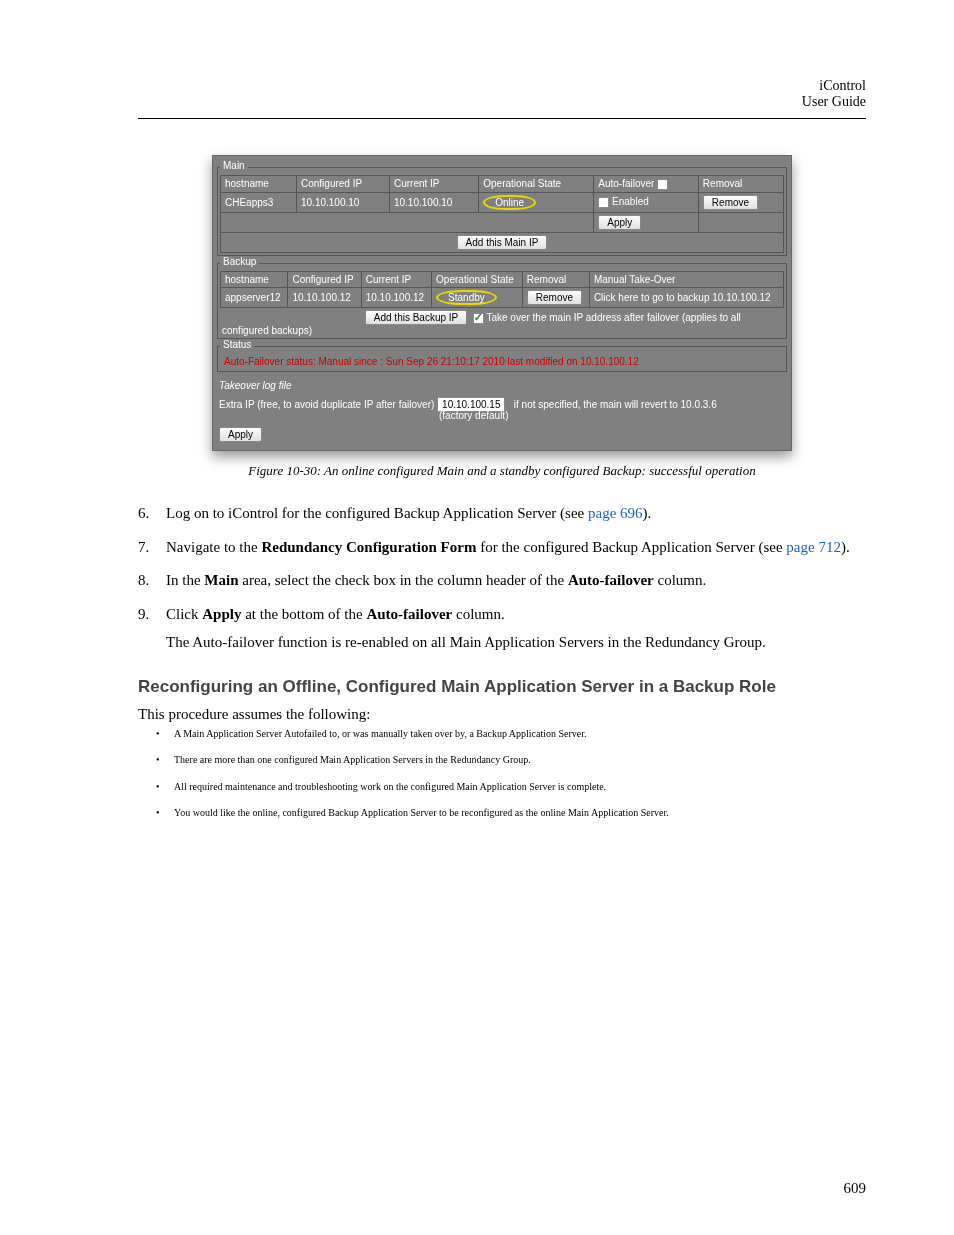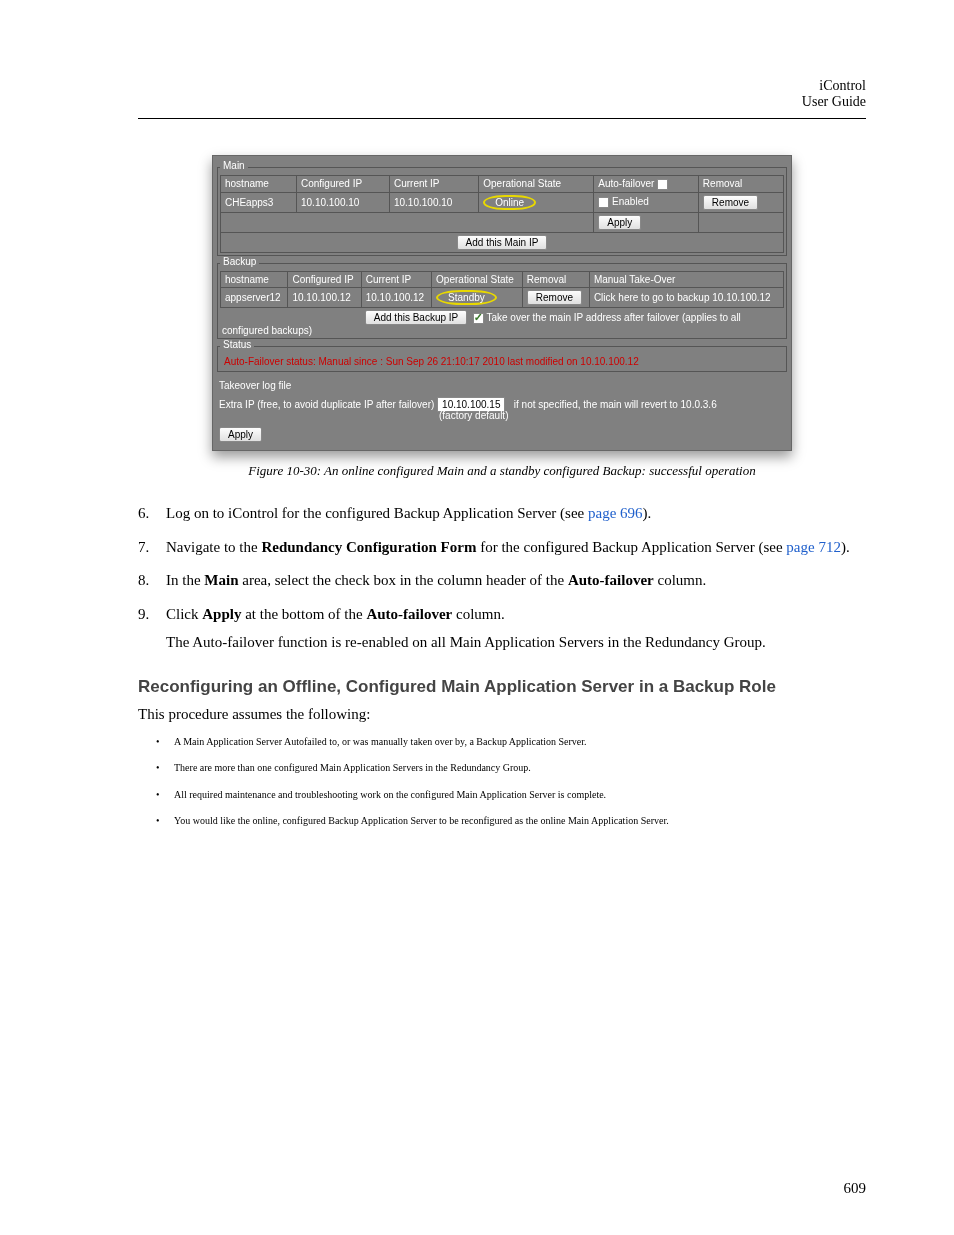--- a/index.html
+++ b/index.html
@@ -135,21 +135,21 @@
   .section-heading {
     font-family: Liberation Sans, sans-serif;
     font-weight: bold;
     font-size: 17px;
     color: #444;
     margin: 22px 0 8px 0;
     line-height: 1.3;
   }
   .intro {
     font-size: 15px;
-    margin-bottom: 12px;
+    margin-bottom: 4px;
   }
   ul.bullets {
     list-style: none;
     margin-left: 18px;
   }
   ul.bullets li {
     font-size: 10px;
     line-height: 1.45;
     margin-bottom: 12px;
     position: relative;
@@ -243,21 +243,21 @@
         &nbsp;<span class="checkbox checked"></span>
         <span>Take over the main IP address after failover (applies to all configured backups)</span>
       </div>
     </fieldset>
 
     <fieldset class="fieldset">
       <legend class="legend">Status</legend>
       <div class="status-sec"><span class="status-text">Auto-Failover status: Manual since : Sun Sep 26 21:10:17 2010 last modified on 10.10.100.12</span></div>
     </fieldset>
 
-    <div style="padding:6px 2px;">Takeover log file</div>
+    <div style="padding:6px 2px;font-style:italic;">Takeover log file</div>
 
     <div style="padding:2px;">
       <span>Extra IP (free, to avoid duplicate IP after failover)</span>
       <span class="ip-field">10.10.100.15</span>
       &nbsp;&nbsp;<span>if not specified, the main will revert to 10.0.3.6</span>
       <div style="padding-left:220px;">(factory default)</div>
     </div>
 
     <div style="padding:4px 2px;">
       <button class="btn">Apply</button>

